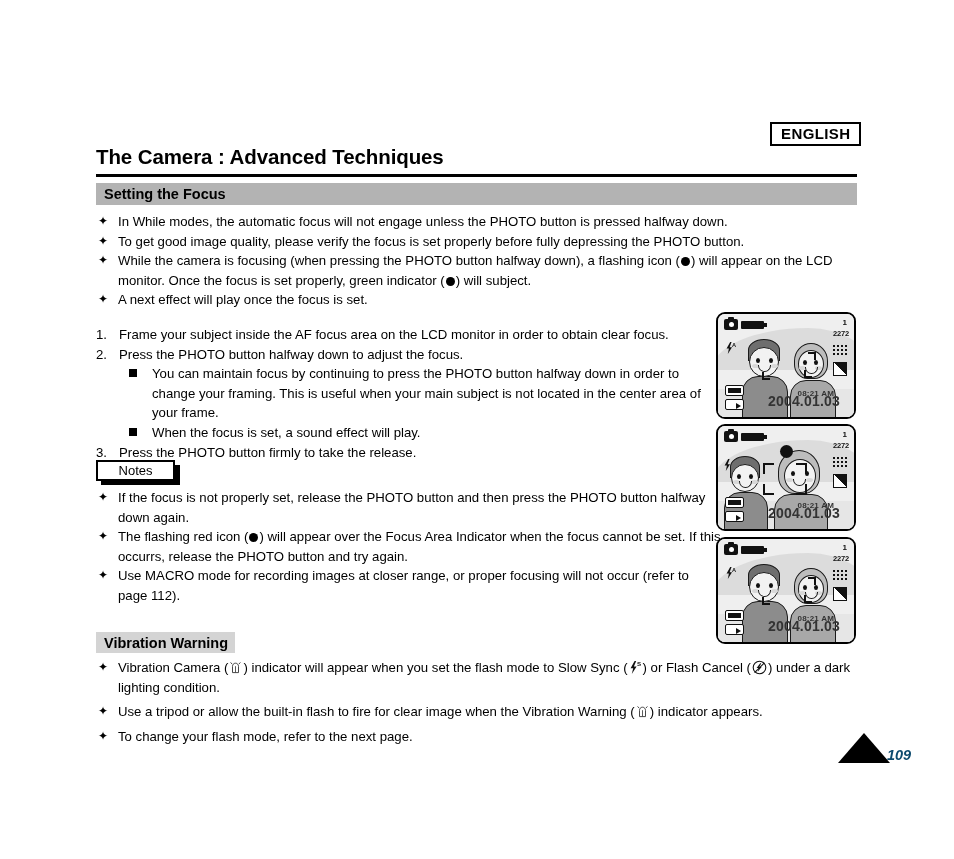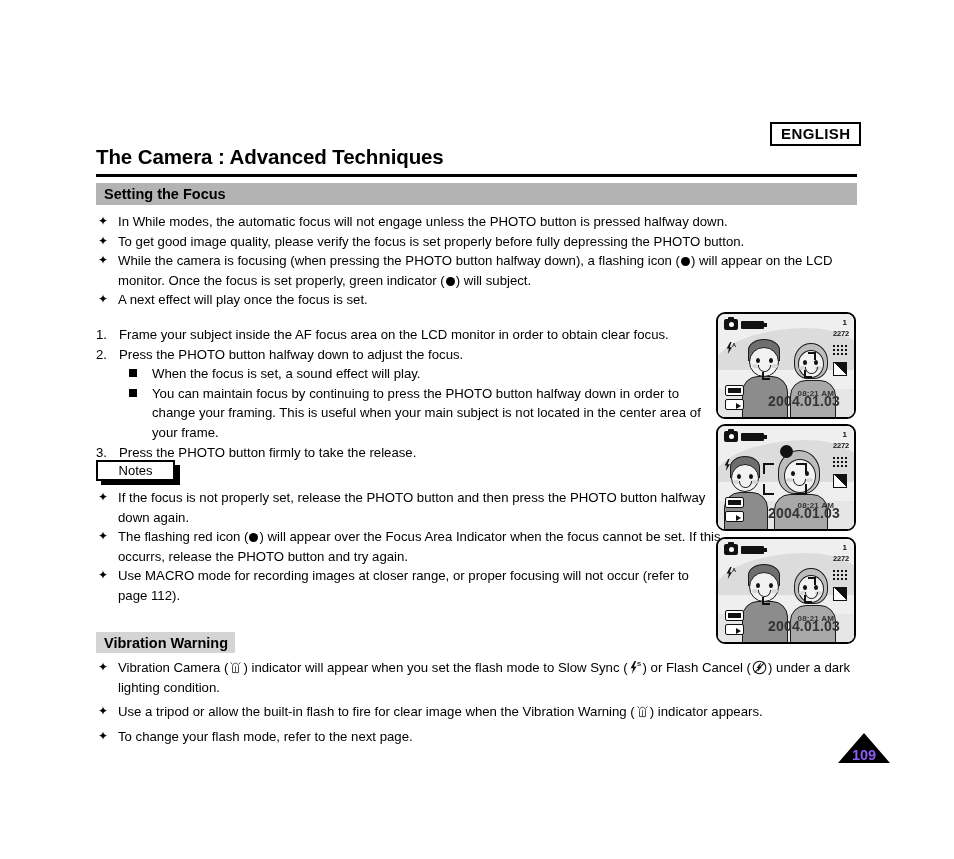--- a/index.html
+++ b/index.html
@@ -351,27 +351,28 @@
     position: absolute;
     left: 838px;
     top: 733px;
     width: 0; height: 0;
     border-left: 26px solid transparent;
     border-right: 26px solid transparent;
     border-bottom: 30px solid #000;
   }
   .page-num {
     position: absolute;
-    left: 838px;
+    left: 873px;
     top: 747px;
     width: 52px;
     text-align: center;
-    color: #8b5cf6;
+    color: #0c4a6e;
     font-size: 14.5px;
     font-weight: bold;
+    font-style: italic;
   }
 </style>
 </head>
 <body>
 
 <div class="english-badge">ENGLISH</div>
 
 <div class="page-title">The Camera : Advanced Techniques</div>
 <div class="title-rule"></div>
 
@@ -409,26 +410,26 @@
     <span>Frame your subject inside the AF focus area on the LCD monitor in order to obtain clear focus.</span>
   </div>
 
   <div class="num-row">
     <span class="nmark">2.</span>
     <span>Press the PHOTO button halfway down to adjust the focus.</span>
   </div>
 
   <div class="sq-row">
     <span class="smark"></span>
-    <span>When the focus is set, a sound effect will play.</span>
+    <span>You can maintain focus by continuing to press the PHOTO button halfway down in order to change your framing. This is useful when your main subject is not located in the center area of your frame.</span>
   </div>
 
   <div class="sq-row">
     <span class="smark"></span>
-    <span>You can maintain focus by continuing to press the PHOTO button halfway down in order to change your framing. This is useful when your main subject is not located in the center area of your frame.</span>
+    <span>When the focus is set, a sound effect will play.</span>
   </div>
 
   <div class="num-row" style="margin-top:0px;">
     <span class="nmark">3.</span>
     <span>Press the PHOTO button firmly to take the release.</span>
   </div>
 </div>
 
 <div class="notes-shadow"></div>
 <div class="notes-shadow2"></div>

